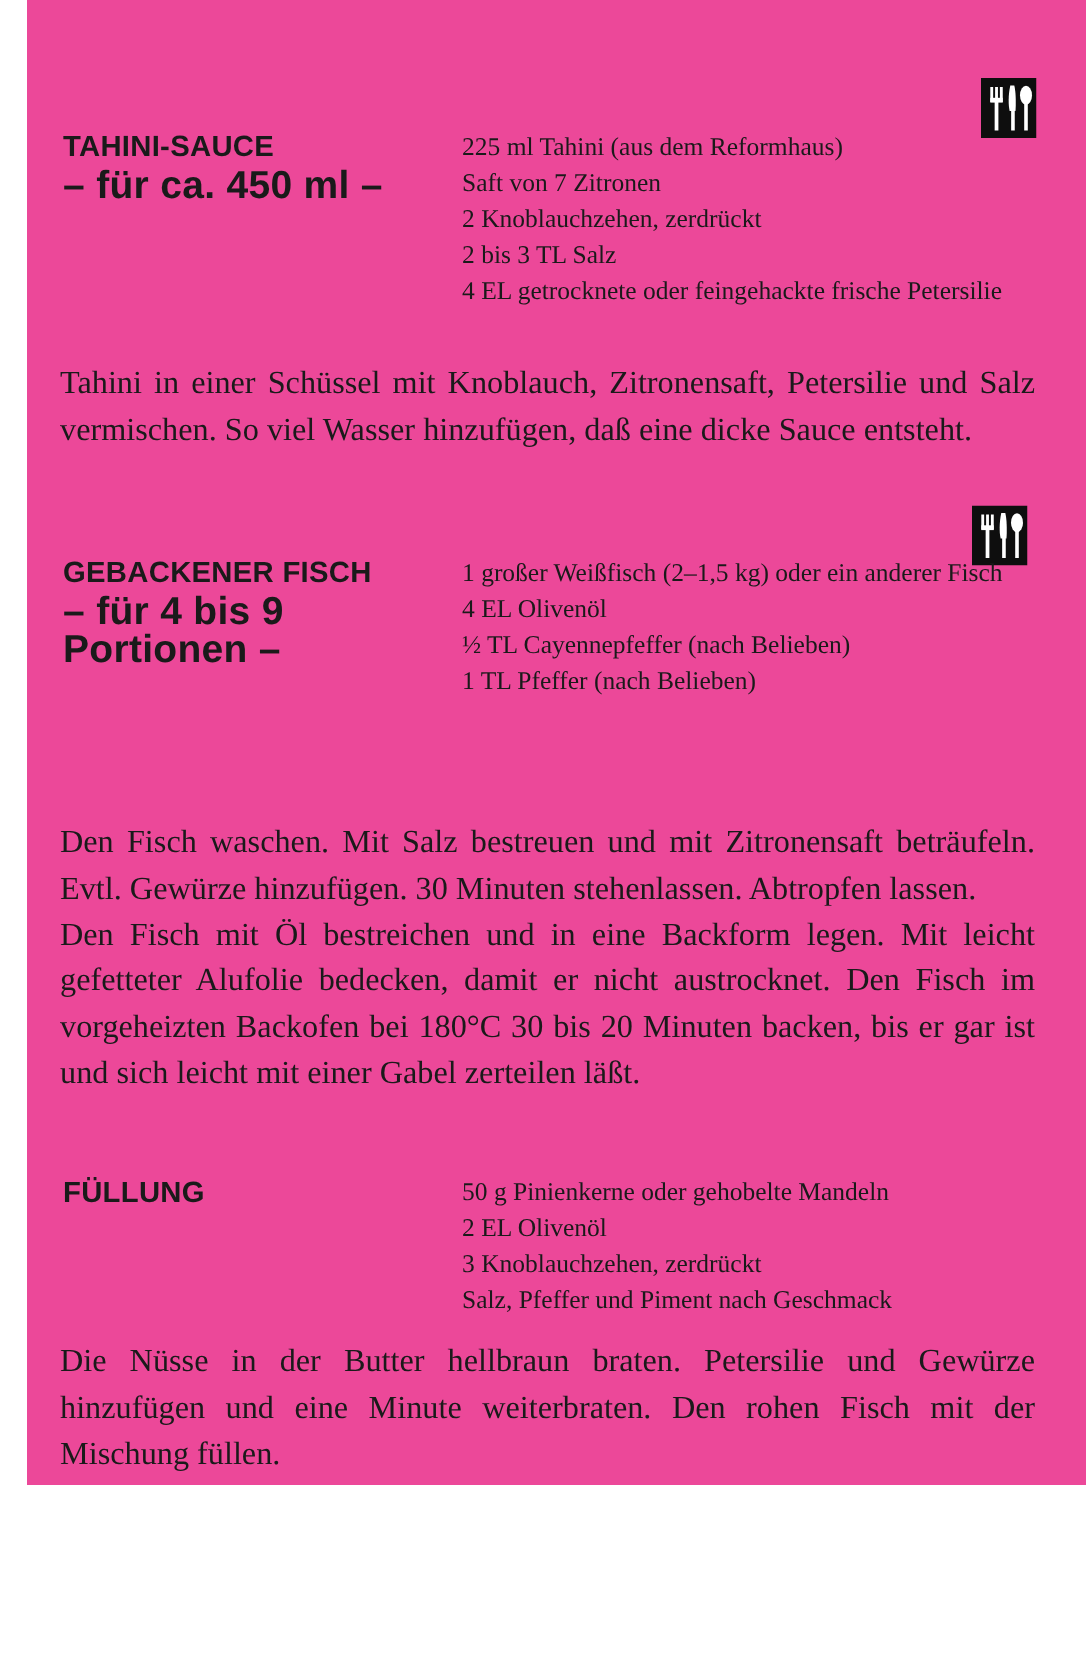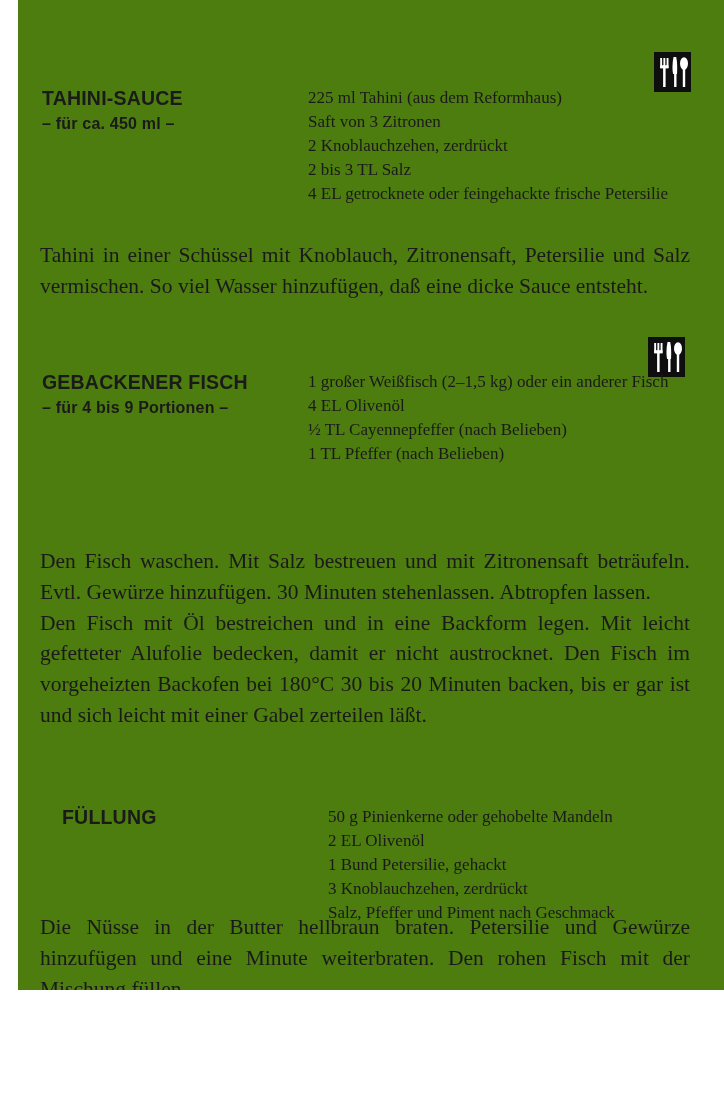--- a/index.html
+++ b/index.html
@@ -1,20 +1,20 @@
 <!DOCTYPE html>
 <html lang="de"><head>
 <meta charset="utf-8">
 <style>
   html, body { margin: 0; padding: 0; background: #ffffff; }
   .page {
     position: relative;
     width: 724px;
     height: 1002px;
-    background: #4d7c0f;
+    background: #ec4899;
     color: #1a1a1a;
     font-family: "Liberation Serif", serif;
     overflow: hidden;
   }
   .page::before { 
     content: "";
     position: absolute;
     left: 0; top: 0;
     width: 18px; height: 100%;
     background: #ffffff;
@@ -38,21 +38,21 @@
     margin: 0;
     font-family: "Liberation Sans", sans-serif;
     font-weight: 700;
     font-size: 19.5px;
     line-height: 25px;
     letter-spacing: 0.2px;
   }
   .head-col .sub {
     font-family: "Liberation Sans", sans-serif;
     font-weight: 700;
-    font-size: 16px;
+    font-size: 26px;
     line-height: 25px;
     letter-spacing: 0.2px;
   }
   ul.ing {
     list-style: none;
     margin: 0;
     padding: 0;
     font-size: 17px;
     line-height: 24px;
   }
@@ -109,21 +109,21 @@
     </svg>
   </span>
 
   <section class="recipe-head" style="top:86px;">
     <div class="head-col">
       <h2>TAHINI-SAUCE</h2>
       <div class="sub">– für ca. 450 ml –</div>
     </div>
     <ul class="ing">
       <li>225 ml Tahini (aus dem Reformhaus)</li>
-      <li>Saft von 3 Zitronen</li>
+      <li>Saft von 7 Zitronen</li>
       <li>2 Knoblauchzehen, zerdrückt</li>
       <li>2 bis 3 TL Salz</li>
       <li>4 EL getrocknete oder feingehackte frische Peter­silie</li>
     </ul>
   </section>
 
   <p class="body" style="top:240px;">Tahini in einer Schüssel mit Knoblauch, Zitronensaft, Petersilie und Salz vermischen. So viel Wasser hinzufügen, daß eine dicke Sauce entsteht.</p>
 
   <span class="cutlery" style="left:648px; top:337px;">
     <svg viewBox="0 0 37 40" width="37" height="40" aria-hidden="true">
@@ -159,30 +159,29 @@
       <li>½ TL Cayennepfeffer (nach Belieben)</li>
       <li>1 TL Pfeffer (nach Belieben)</li>
     </ul>
   </section>
 
   <div class="body" style="top:546px;">
     <p>Den Fisch waschen. Mit Salz bestreuen und mit Zitronensaft be­träufeln. Evtl. Gewürze hinzufügen. 30 Minuten stehenlassen. Ab­tropfen lassen.</p>
     <p>Den Fisch mit Öl bestreichen und in eine Backform legen. Mit leicht gefetteter Alufolie bedecken, damit er nicht austrocknet. Den Fisch im vorgeheizten Backofen bei 180°C 30 bis 20 Minuten backen, bis er gar ist und sich leicht mit einer Gabel zerteilen läßt.</p>
   </div>
 
-  <section class="recipe-head" style="top:805px;margin-left:20px;">
+  <section class="recipe-head" style="top:783px;">
     <div class="head-col">
       <h2>FÜLLUNG</h2>
     </div>
     <ul class="ing">
       <li>50 g Pinienkerne oder gehobelte Mandeln</li>
       <li>2 EL Olivenöl</li>
-      <li>1 Bund Petersilie, gehackt</li>
       <li>3 Knoblauchzehen, zerdrückt</li>
       <li>Salz, Pfeffer und Piment nach Geschmack</li>
     </ul>
   </section>
 
-  <p class="body" style="top:912px;">Die Nüsse in der Butter hellbraun braten. Petersilie und Gewürze hinzufügen und eine Minute weiterbraten. Den rohen Fisch mit der Mischung füllen.</p>
+  <p class="body" style="top:892px;">Die Nüsse in der Butter hellbraun braten. Petersilie und Gewürze hinzufügen und eine Minute weiterbraten. Den rohen Fisch mit der Mischung füllen.</p>
 
   <div class="page-number">135</div>
 
 </div>
 
 </body></html>

